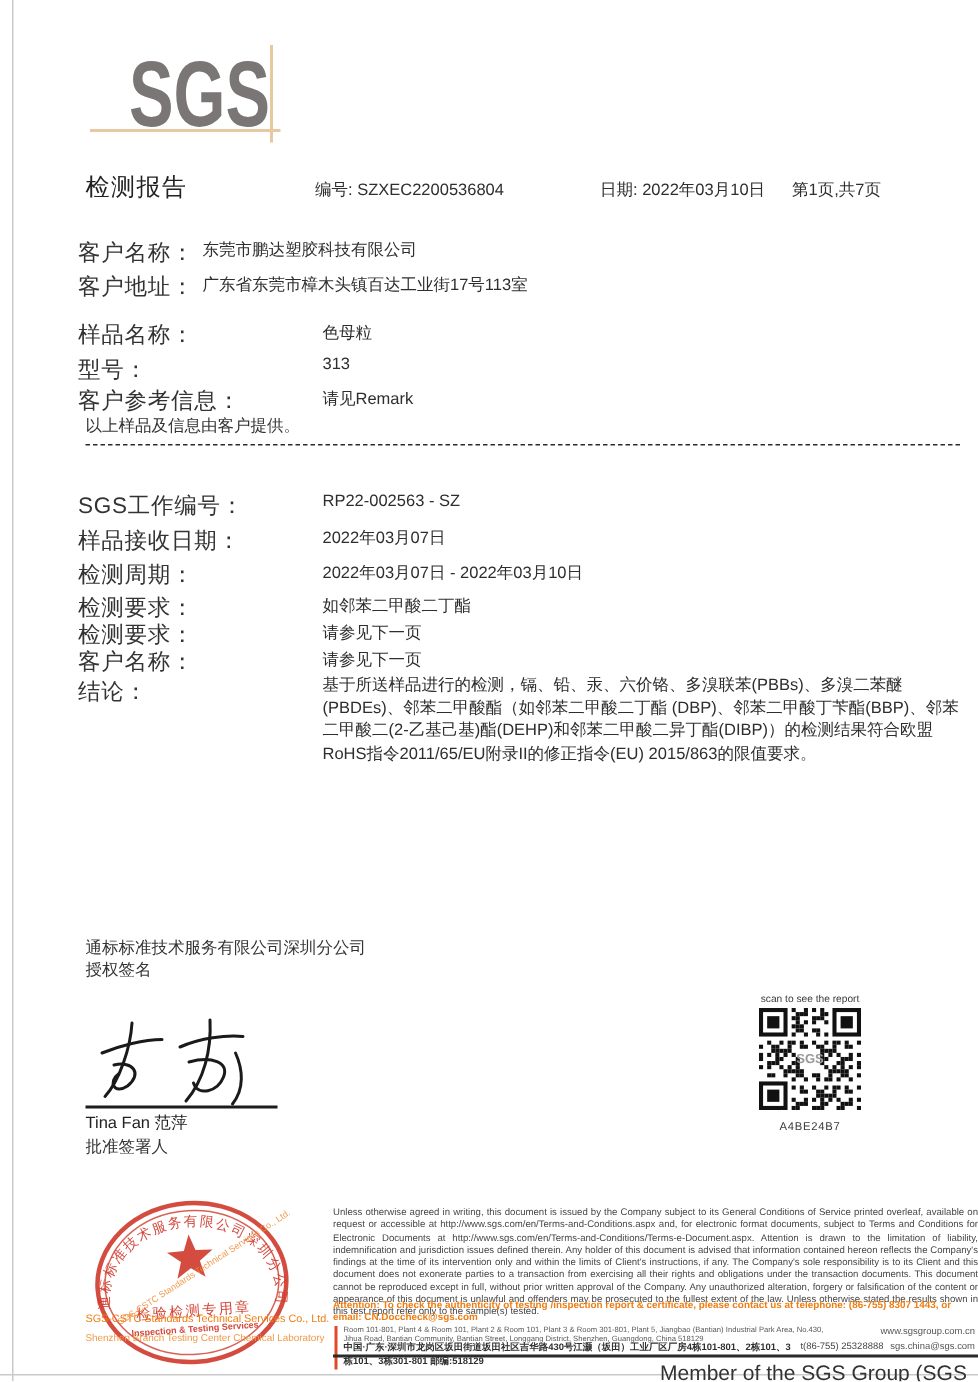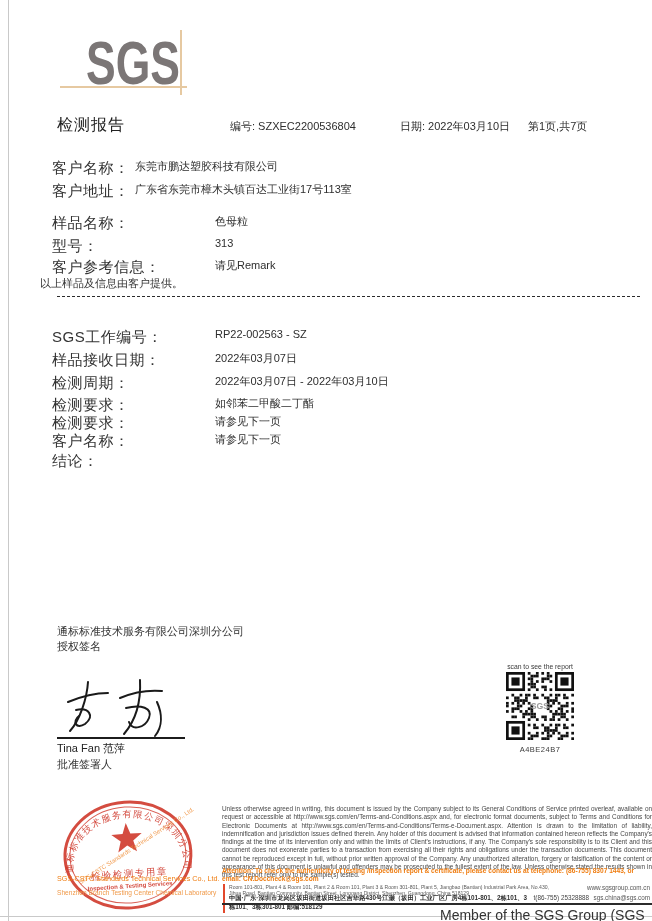--- a/index.html
+++ b/index.html
@@ -8,30 +8,30 @@
   .abs{position:absolute;}
   .edge-left{left:8px;top:0;width:1px;height:921px;background:#c9c9c9;}
   .edge-bottom{left:0;top:916px;width:652px;height:1px;background:#c9c9c9;}
 
   
   .logo-svg{left:84px;top:34px;}
   .tan-h{left:60px;top:86px;width:127px;height:2px;background:#e6c9a1;}
   .tan-v{left:180px;top:30px;width:2px;height:65px;background:#e6c9a1;}
   .title{left:57px;top:115px;font-size:16px;font-weight:normal;color:#222;letter-spacing:1px;}
   .meta{top:119px;font-size:11px;color:#2e2e2e;}
-  .meta-no{left:230px;}
+  .meta-no{left:210px;}
   .meta-date{left:400px;}
   .meta-page{left:528px;}
 
   
   .lbl{position:absolute;left:52px;font-size:15px;color:#333;letter-spacing:.5px;}
   .val{position:absolute;font-size:11px;color:#2e2e2e;}
   .v1{left:135px;}
   .v2{left:215px;}
-  .note{left:40px;font-size:11px;color:#333;}
+  .note{left:57px;font-size:11px;color:#333;}
   .dash{left:57px;top:296px;width:583px;height:0;border-top:1.5px dashed #2b2b2b;}
 
   .conclusion{left:215px;top:450px;width:433px;font-size:11px;line-height:15.2px;color:#2e2e2e;}
 
   
   .sig-co{left:57px;top:624px;font-size:11px;color:#333;}
   .sig-auth{left:57px;top:639px;font-size:11px;color:#333;}
   .sig-svg{left:62px;top:676px;}
   .sig-line{left:57px;top:737px;width:128px;height:1.5px;background:#1c1c1c;}
   .sig-name{left:57px;top:741px;font-size:11px;color:#222;}
@@ -128,20 +128,21 @@
   <div>
     <span class="lbl" style="top:414px">检测要求：</span>
     <span class="val v2" style="top:414px">请参见下一页</span>
   </div>
   <div>
     <span class="lbl" style="top:432px">客户名称：</span>
     <span class="val v2" style="top:432px">请参见下一页</span>
   </div>
 
   <span class="lbl" style="top:452px">结论：</span>
+  <div class="abs conclusion">基于所送样品进行的检测，镉、铅、汞、六价铬、多溴联苯(PBBs)、多溴二苯醚(PBDEs)、邻苯二甲酸酯（如邻苯二甲酸二丁酯 (DBP)、邻苯二甲酸丁苄酯(BBP)、邻苯二甲酸二(2-乙基己基)酯(DEHP)和邻苯二甲酸二异丁酯(DIBP)）的检测结果符合欧盟RoHS指令2011/65/EU附录II的修正指令(EU) 2015/863的限值要求。</div>
 
   <div class="abs sig-co">通标标准技术服务有限公司深圳分公司</div>
   <div class="abs sig-auth">授权签名</div>
   <svg class="abs sig-svg" width="130" height="64" viewBox="0 0 130 64">
     <g fill="none" stroke="#1a1a1a" stroke-width="2" stroke-linecap="round">
       <path d="M6,26 C18,21 34,17 46,17"></path>
       <path d="M26,6 C25,22 18,44 8,55"></path>
       <path d="M14,34 C27,31 33,40 23,48 C14,54 10,45 17,40"></path>
       <path d="M58,22 C72,16 88,14 100,15"></path>
       <path d="M78,4 C79,24 74,44 62,58"></path>

